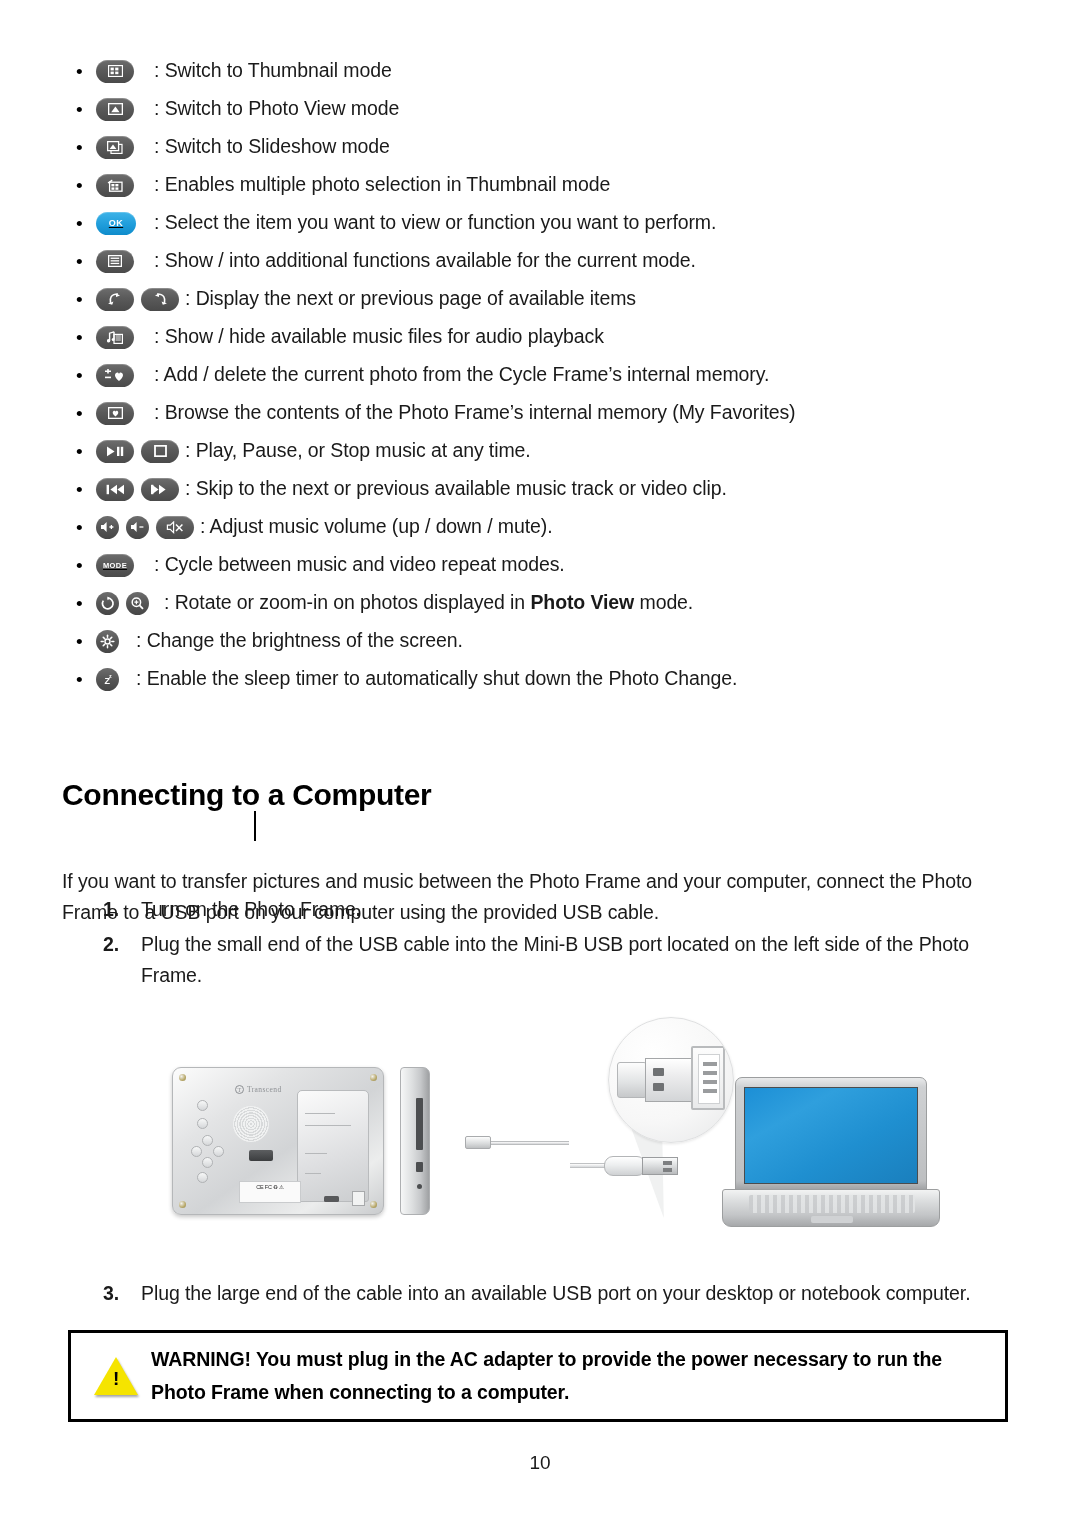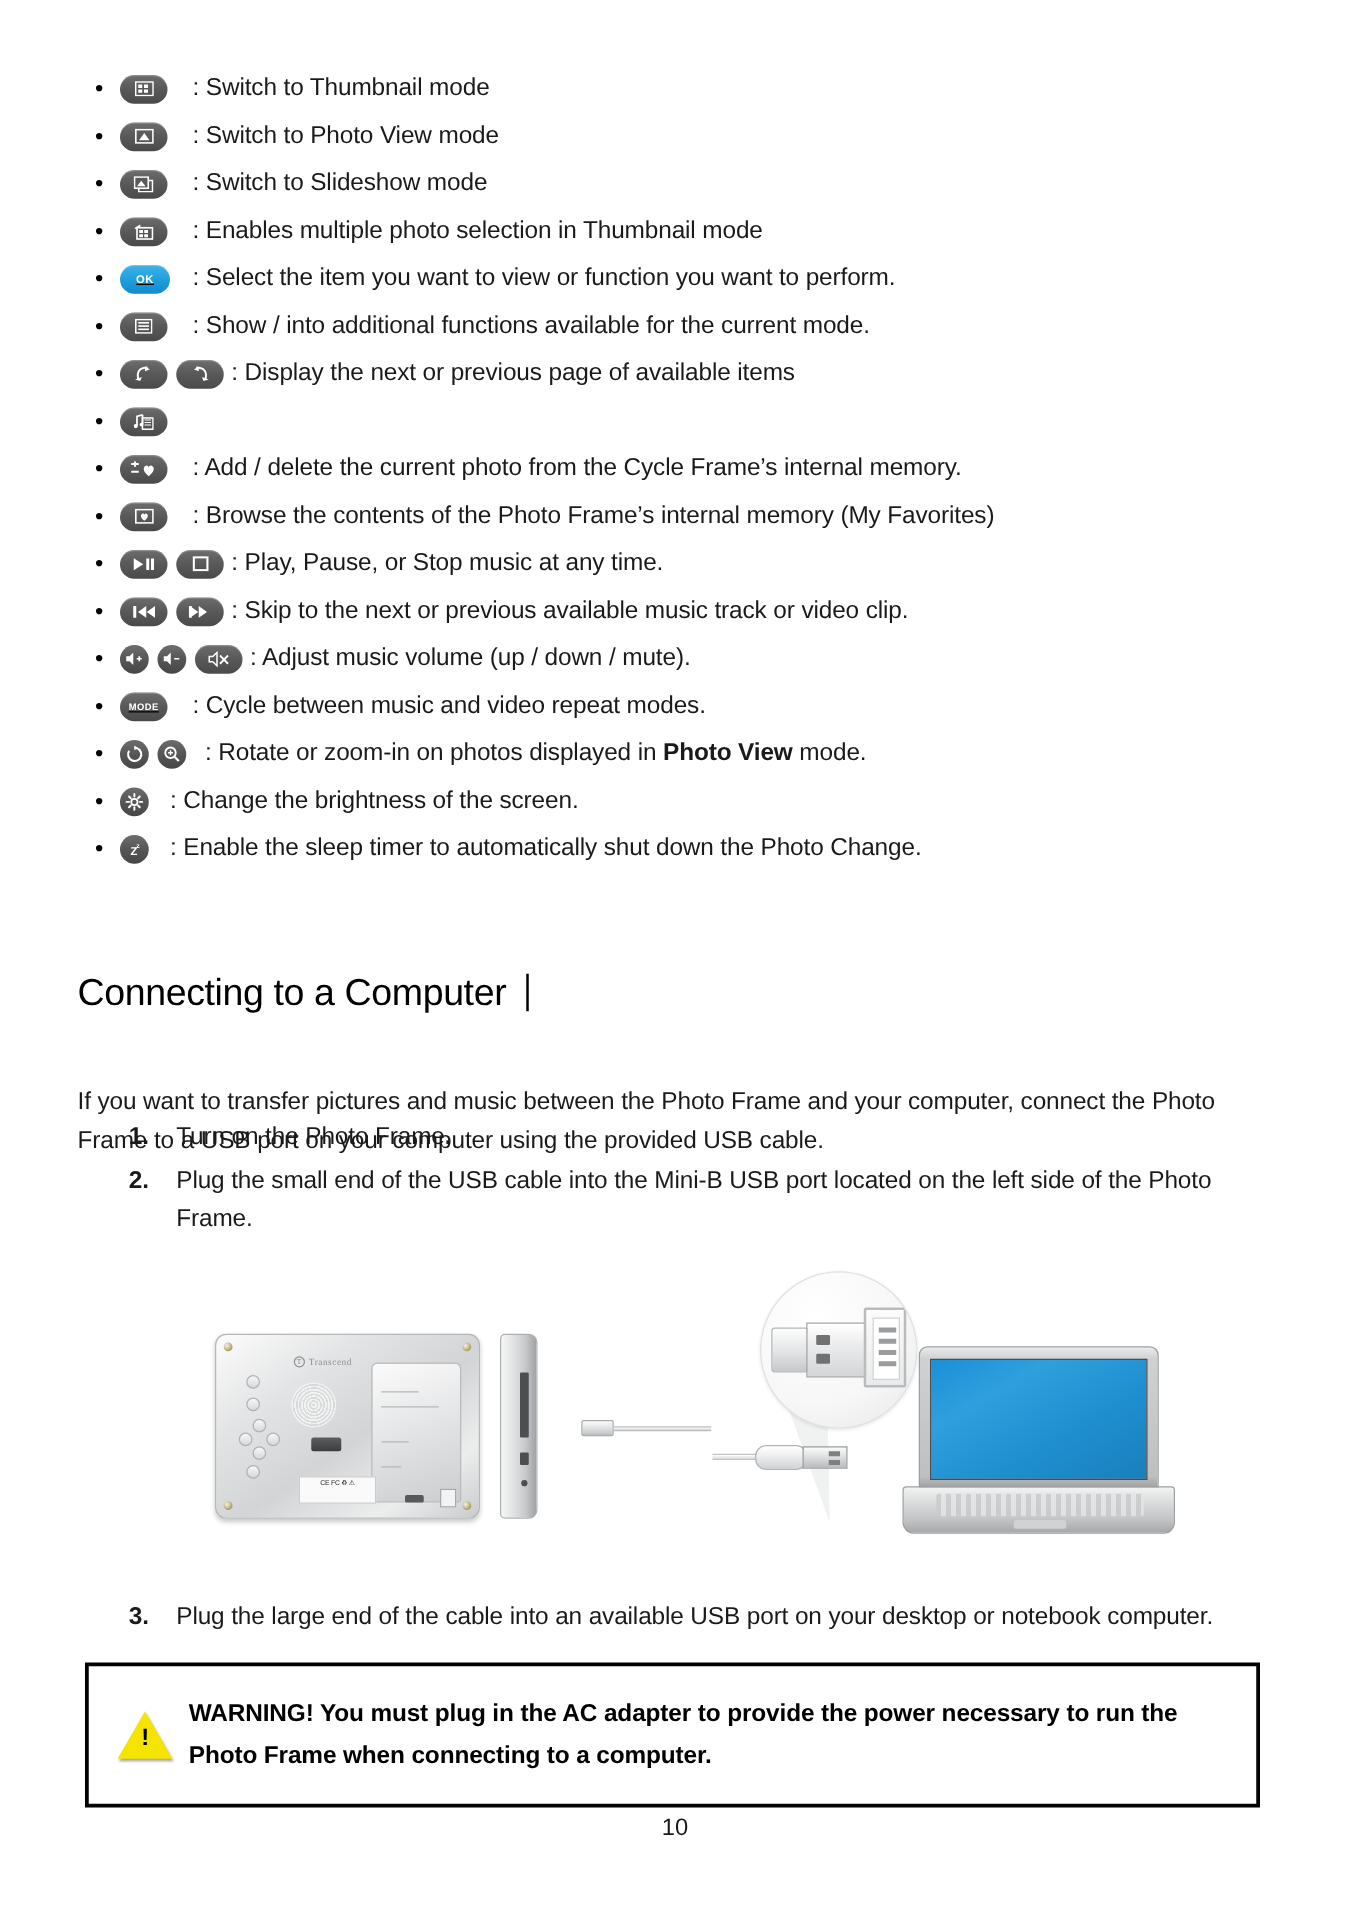--- a/index.html
+++ b/index.html
@@ -101,25 +101,26 @@
 
   
   .ico svg { display: block; }
 
   
   .sec-heading {
     position: absolute;
     left: 62px;
     top: 778px;
     font-size: 30px;
-    font-weight: normal;
+    font-weight: bold;
     letter-spacing: -0.3px;
     color: #000;
     display: flex;
     align-items: center;
+    flex-direction: column;
   }
   .heading-bar {
     display: inline-block;
     width: 2px;
     height: 30px;
     background: #000;
     margin-left: 16px;
     position: relative;
     top: -1px;
   }
@@ -470,21 +471,21 @@
     background: #d0d2d4;
     border-radius: 2px;
   }
 
   
   .warn-box {
     position: absolute;
     left: 68px;
     top: 1330px;
     width: 940px;
-    height: 116px;
+    height: 92px;
     border: 3px solid #000;
     background: #fff;
     display: flex;
     align-items: center;
     padding: 0 18px;
   }
   .warn-icon {
     flex: 0 0 54px;
     display: flex; align-items: center; justify-content: center;
   }
@@ -663,20 +664,21 @@
                 <rect x="7" y="3.4" width="8.4" height="9" fill="none" stroke="#fff" stroke-width="1.2"></rect>
                 <path d="M8.6 5 h5.2 M8.6 7 h5.2 M8.6 9 h5.2" stroke="#fff" stroke-width="0.9"></path>
                 <path d="M7 0.8 L7 8.2" stroke="#fff" stroke-width="1.4"></path>
                 <path d="M7 0.8 L2.6 2.2 L2.6 9.4" stroke="#fff" stroke-width="1.4" fill="none"></path>
                 <circle cx="1.6" cy="9.8" r="1.7" fill="#fff"></circle>
                 <circle cx="6.2" cy="8.6" r="1.5" fill="#fff"></circle>
               </svg>
           </span>
         </span>
       </div>
+      <div class="bullet-text">: Show / hide available music files for audio playback</div>
     </div>
 
     <div class="bullet-row">
       <div class="bullet-dot">•</div>
       <div class="icon-group">
         <span class="ico">
           <span class="ico-pill">
             <svg width="26" height="13" viewBox="0 0 26 13">
                 <path d="M3 2.2 h6 M6 0 v4.4" stroke="#fff" stroke-width="1.6"></path>
                 <path d="M3 8.4 h6" stroke="#fff" stroke-width="1.6"></path>

